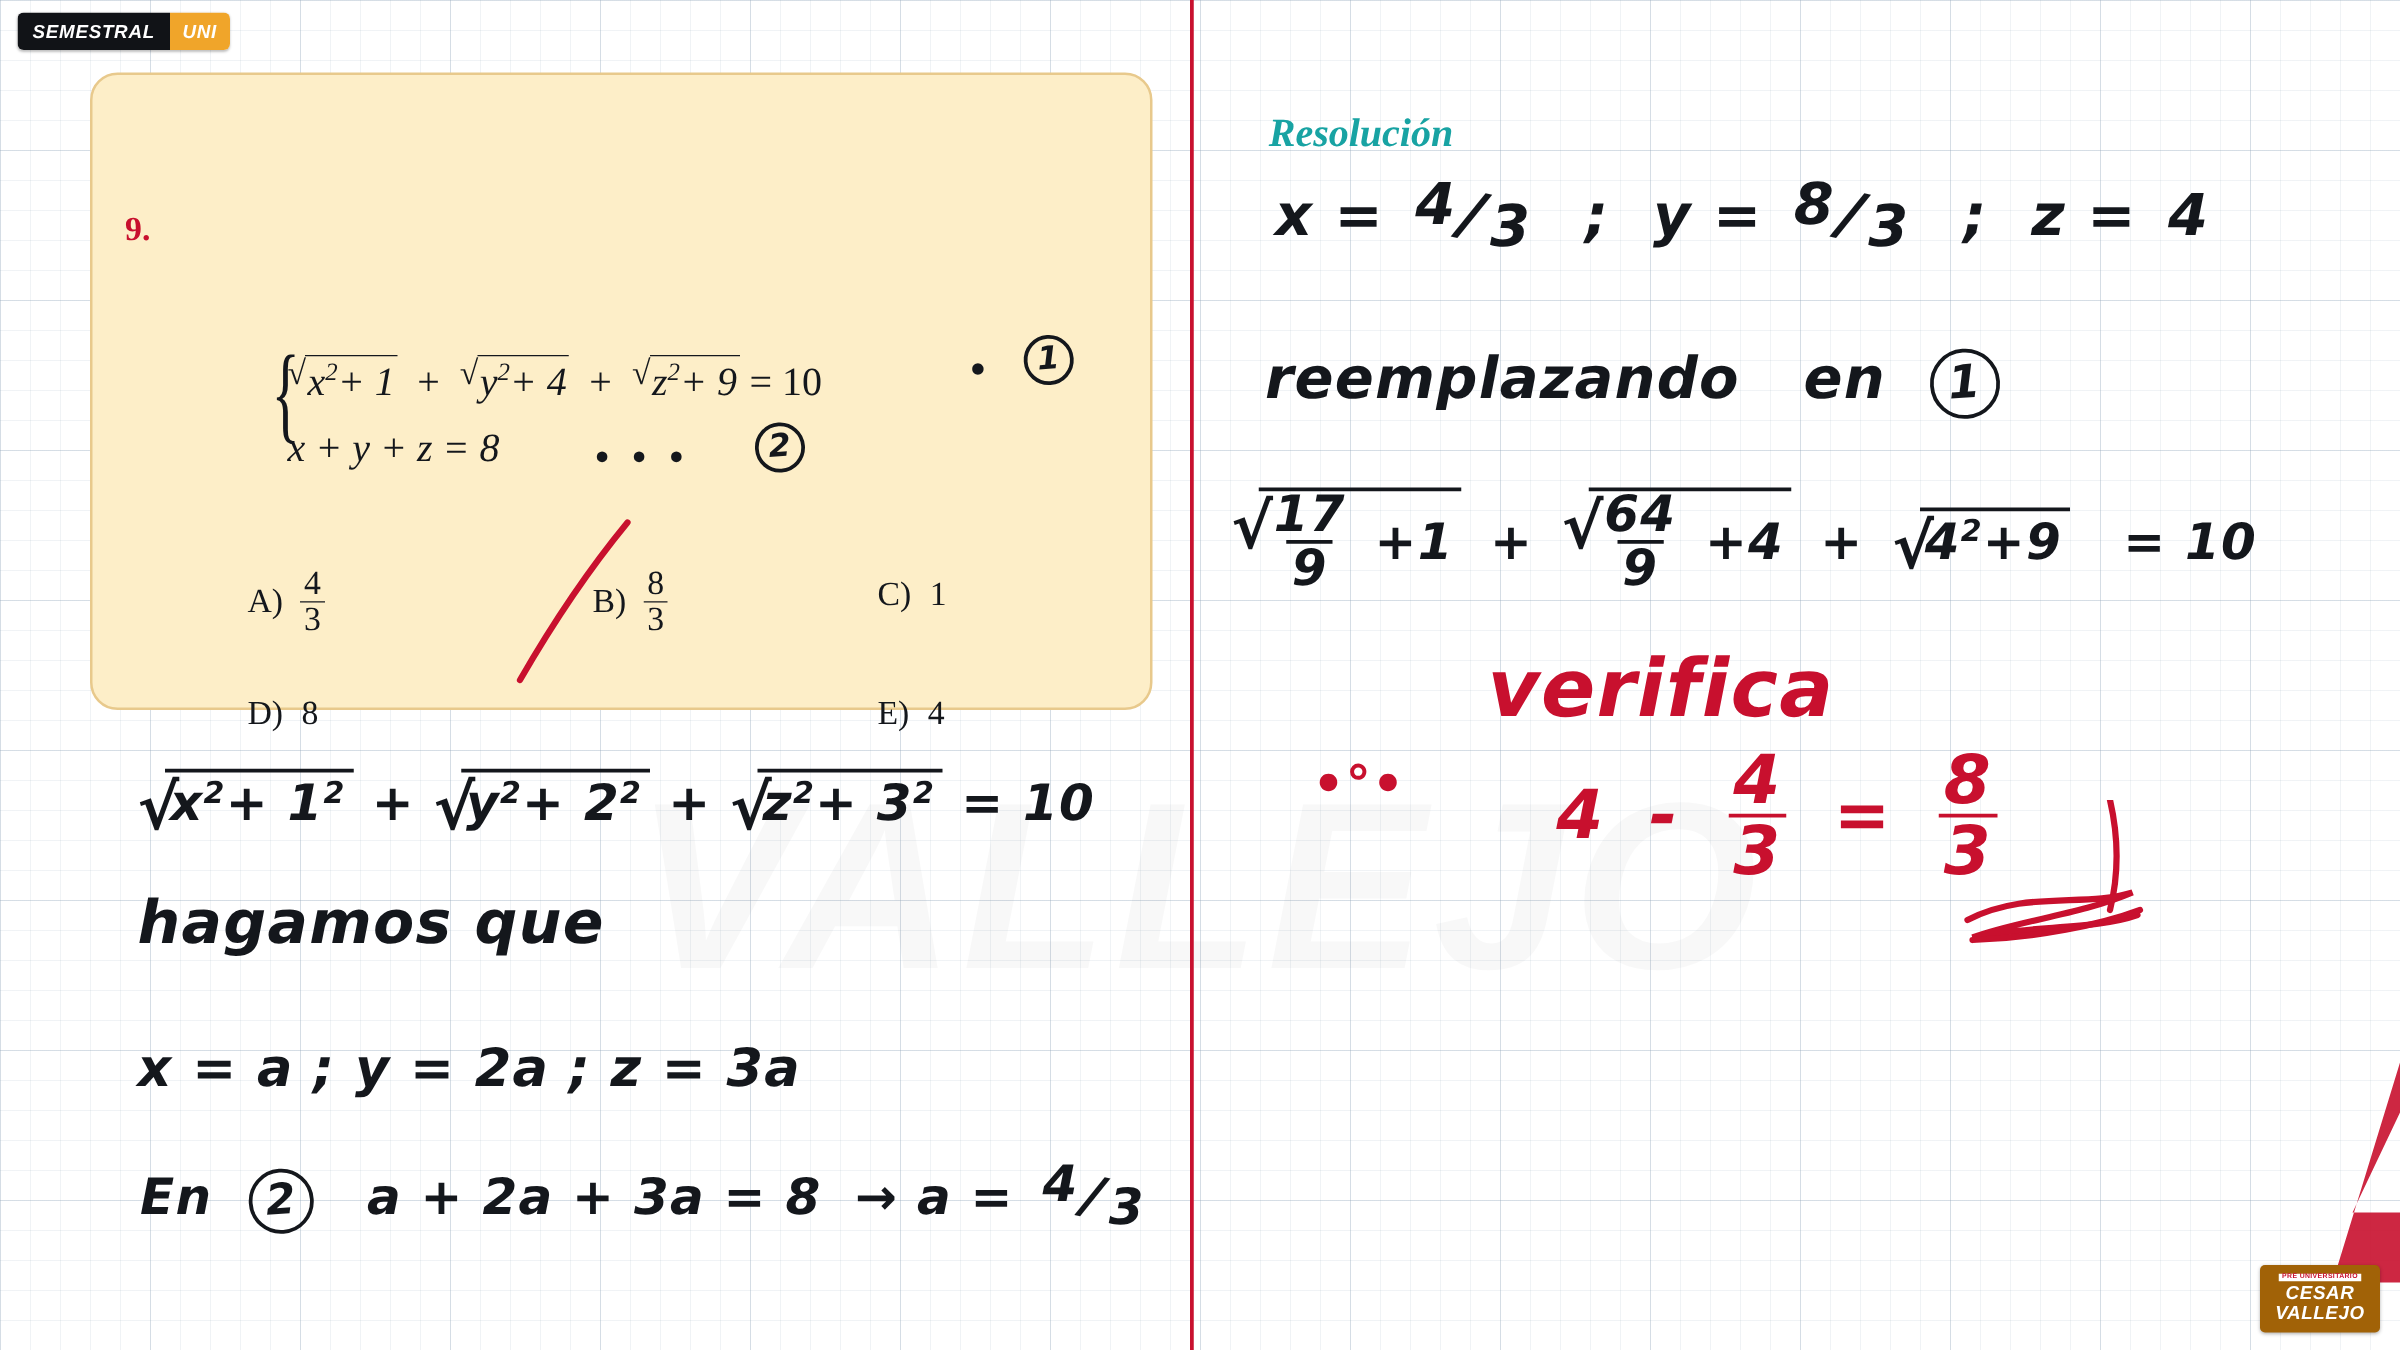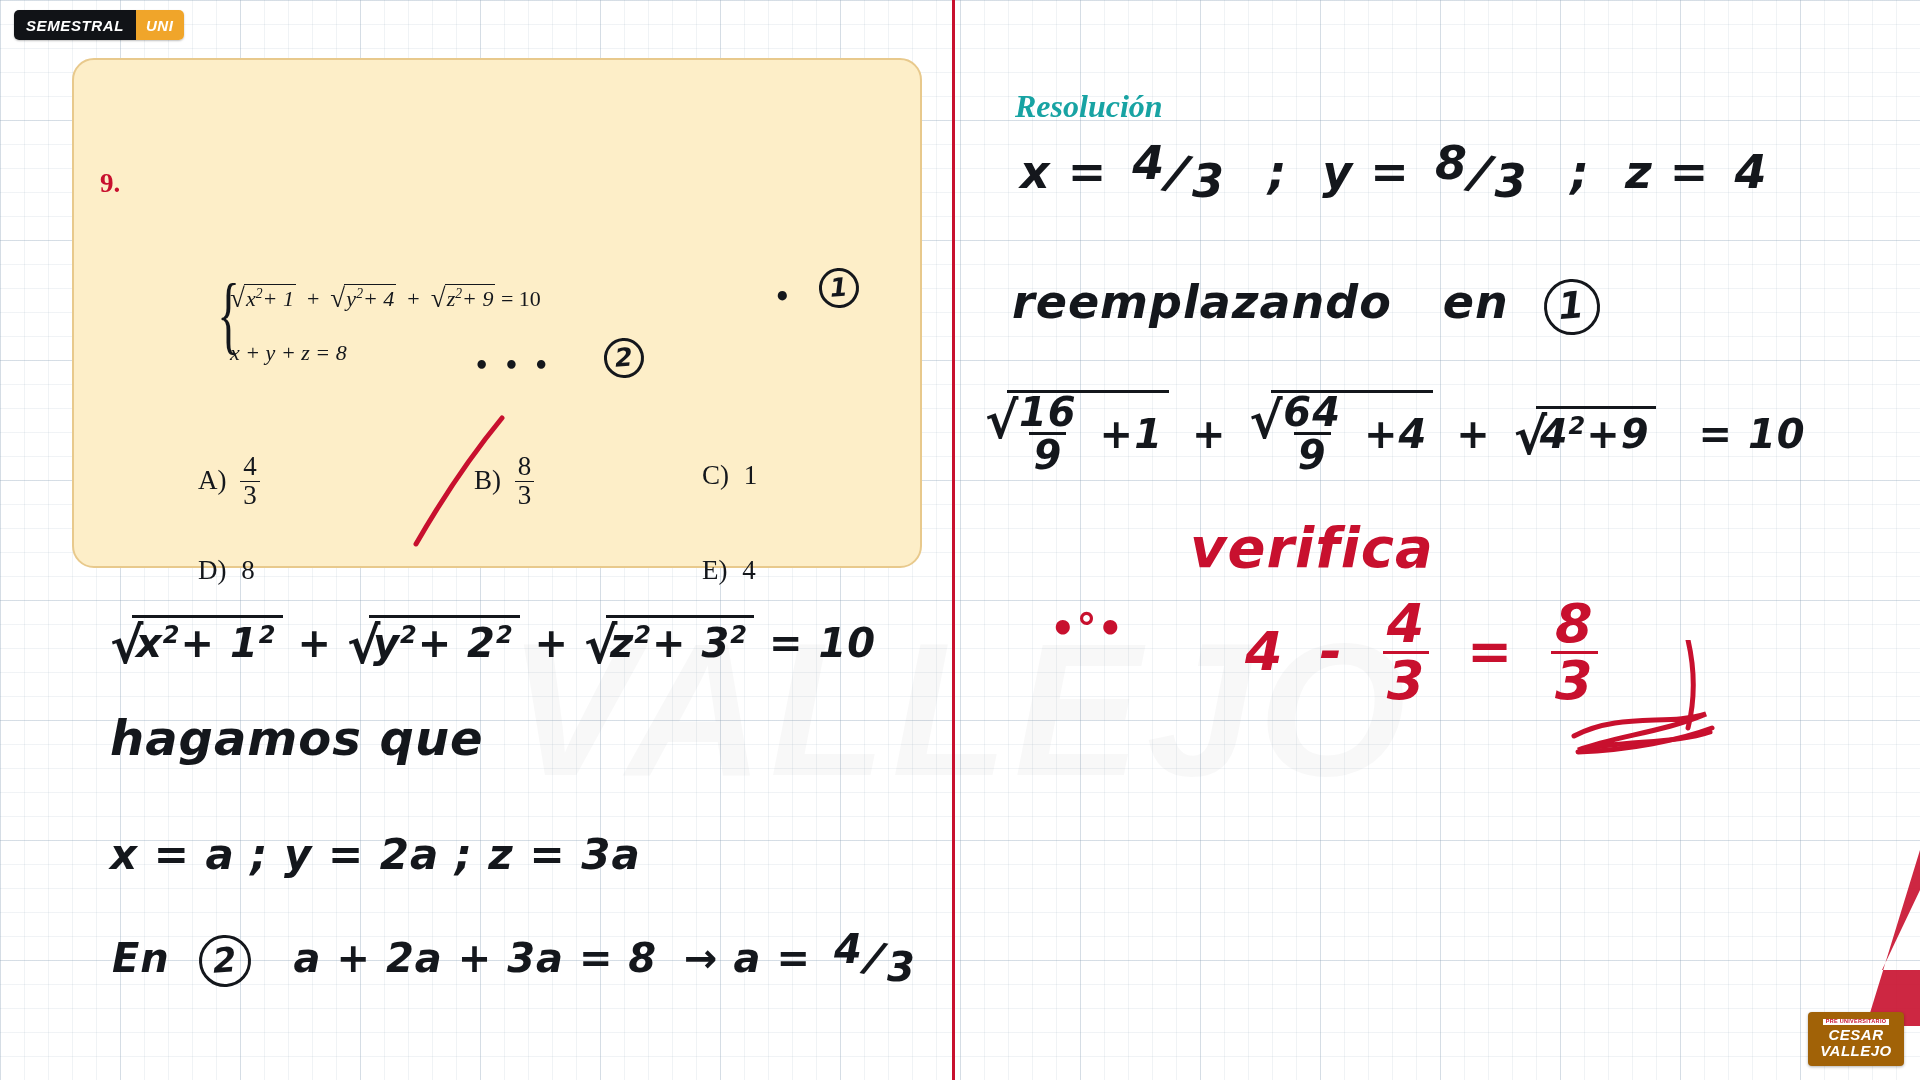--- a/index.html
+++ b/index.html
@@ -144,21 +144,21 @@
     top: 14px;
     font-size: 86px;
     line-height: 0.72;
     color: #14171c;
     font-family: "Liberation Serif", serif;
     transform: scaleX(0.55);
   }
   .eq {
     position: absolute;
     font-family: "Liberation Serif", serif;
-    font-size: 22px;
+    font-size: 32px;
     color: #14171c;
     white-space: nowrap;
   }
   .eq1 { left: 80px; top: 14px; }
   .eq2 { left: 80px; top: 70px; font-style: italic; }
 
   .rad {
     display: inline-block;
     position: relative;
     padding-left: 14px;
@@ -463,41 +463,41 @@
 
   <div class="hw" style="left:1012px; top:275px; font-size:46px;">
     <span>reemplazando</span>
     <span style="margin-left:34px;">en</span>
     <span class="circnum" style="margin-left:18px; font-size:0.8em;">1</span>
   </div>
 
   <div class="hw" style="left:985px; top:390px; font-size:40px;">
     <span class="hwrad"><span class="bar">
       <span class="hwfrac">
-        <span class="n">16</span>
+        <span class="n">17</span>
         <span class="d">9</span>
       </span>
       <span>+1</span>
     </span></span>
     <span style="margin:0 8px;">+</span>
     <span class="hwrad"><span class="bar">
       <span class="hwfrac">
         <span class="n">64</span>
         <span class="d">9</span>
       </span>
       <span>+4</span>
     </span></span>
     <span style="margin:0 8px;">+</span>
     <span class="hwrad"><span class="bar">
       <span>4</span><sup style="font-size:.6em">2</sup><span>+9</span>
     </span></span>
     <span style="margin-left:28px;">= 10</span>
   </div>
 
-  <div class="hw red" style="left:1190px; top:515px; font-size:56px;">verifica</div>
+  <div class="hw red" style="left:1190px; top:515px; font-size:64px;">verifica</div>
 
   <div class="hw red" style="left:1050px; top:605px; font-size:40px;">•°•</div>
 
   <div class="hw red" style="left:1245px; top:600px; font-size:54px;">
     <span>4</span>
     <span style="margin:0 16px;">-</span>
     <span class="hwfrac">
       <span class="n">4</span>
       <span class="d">3</span>
     </span>

